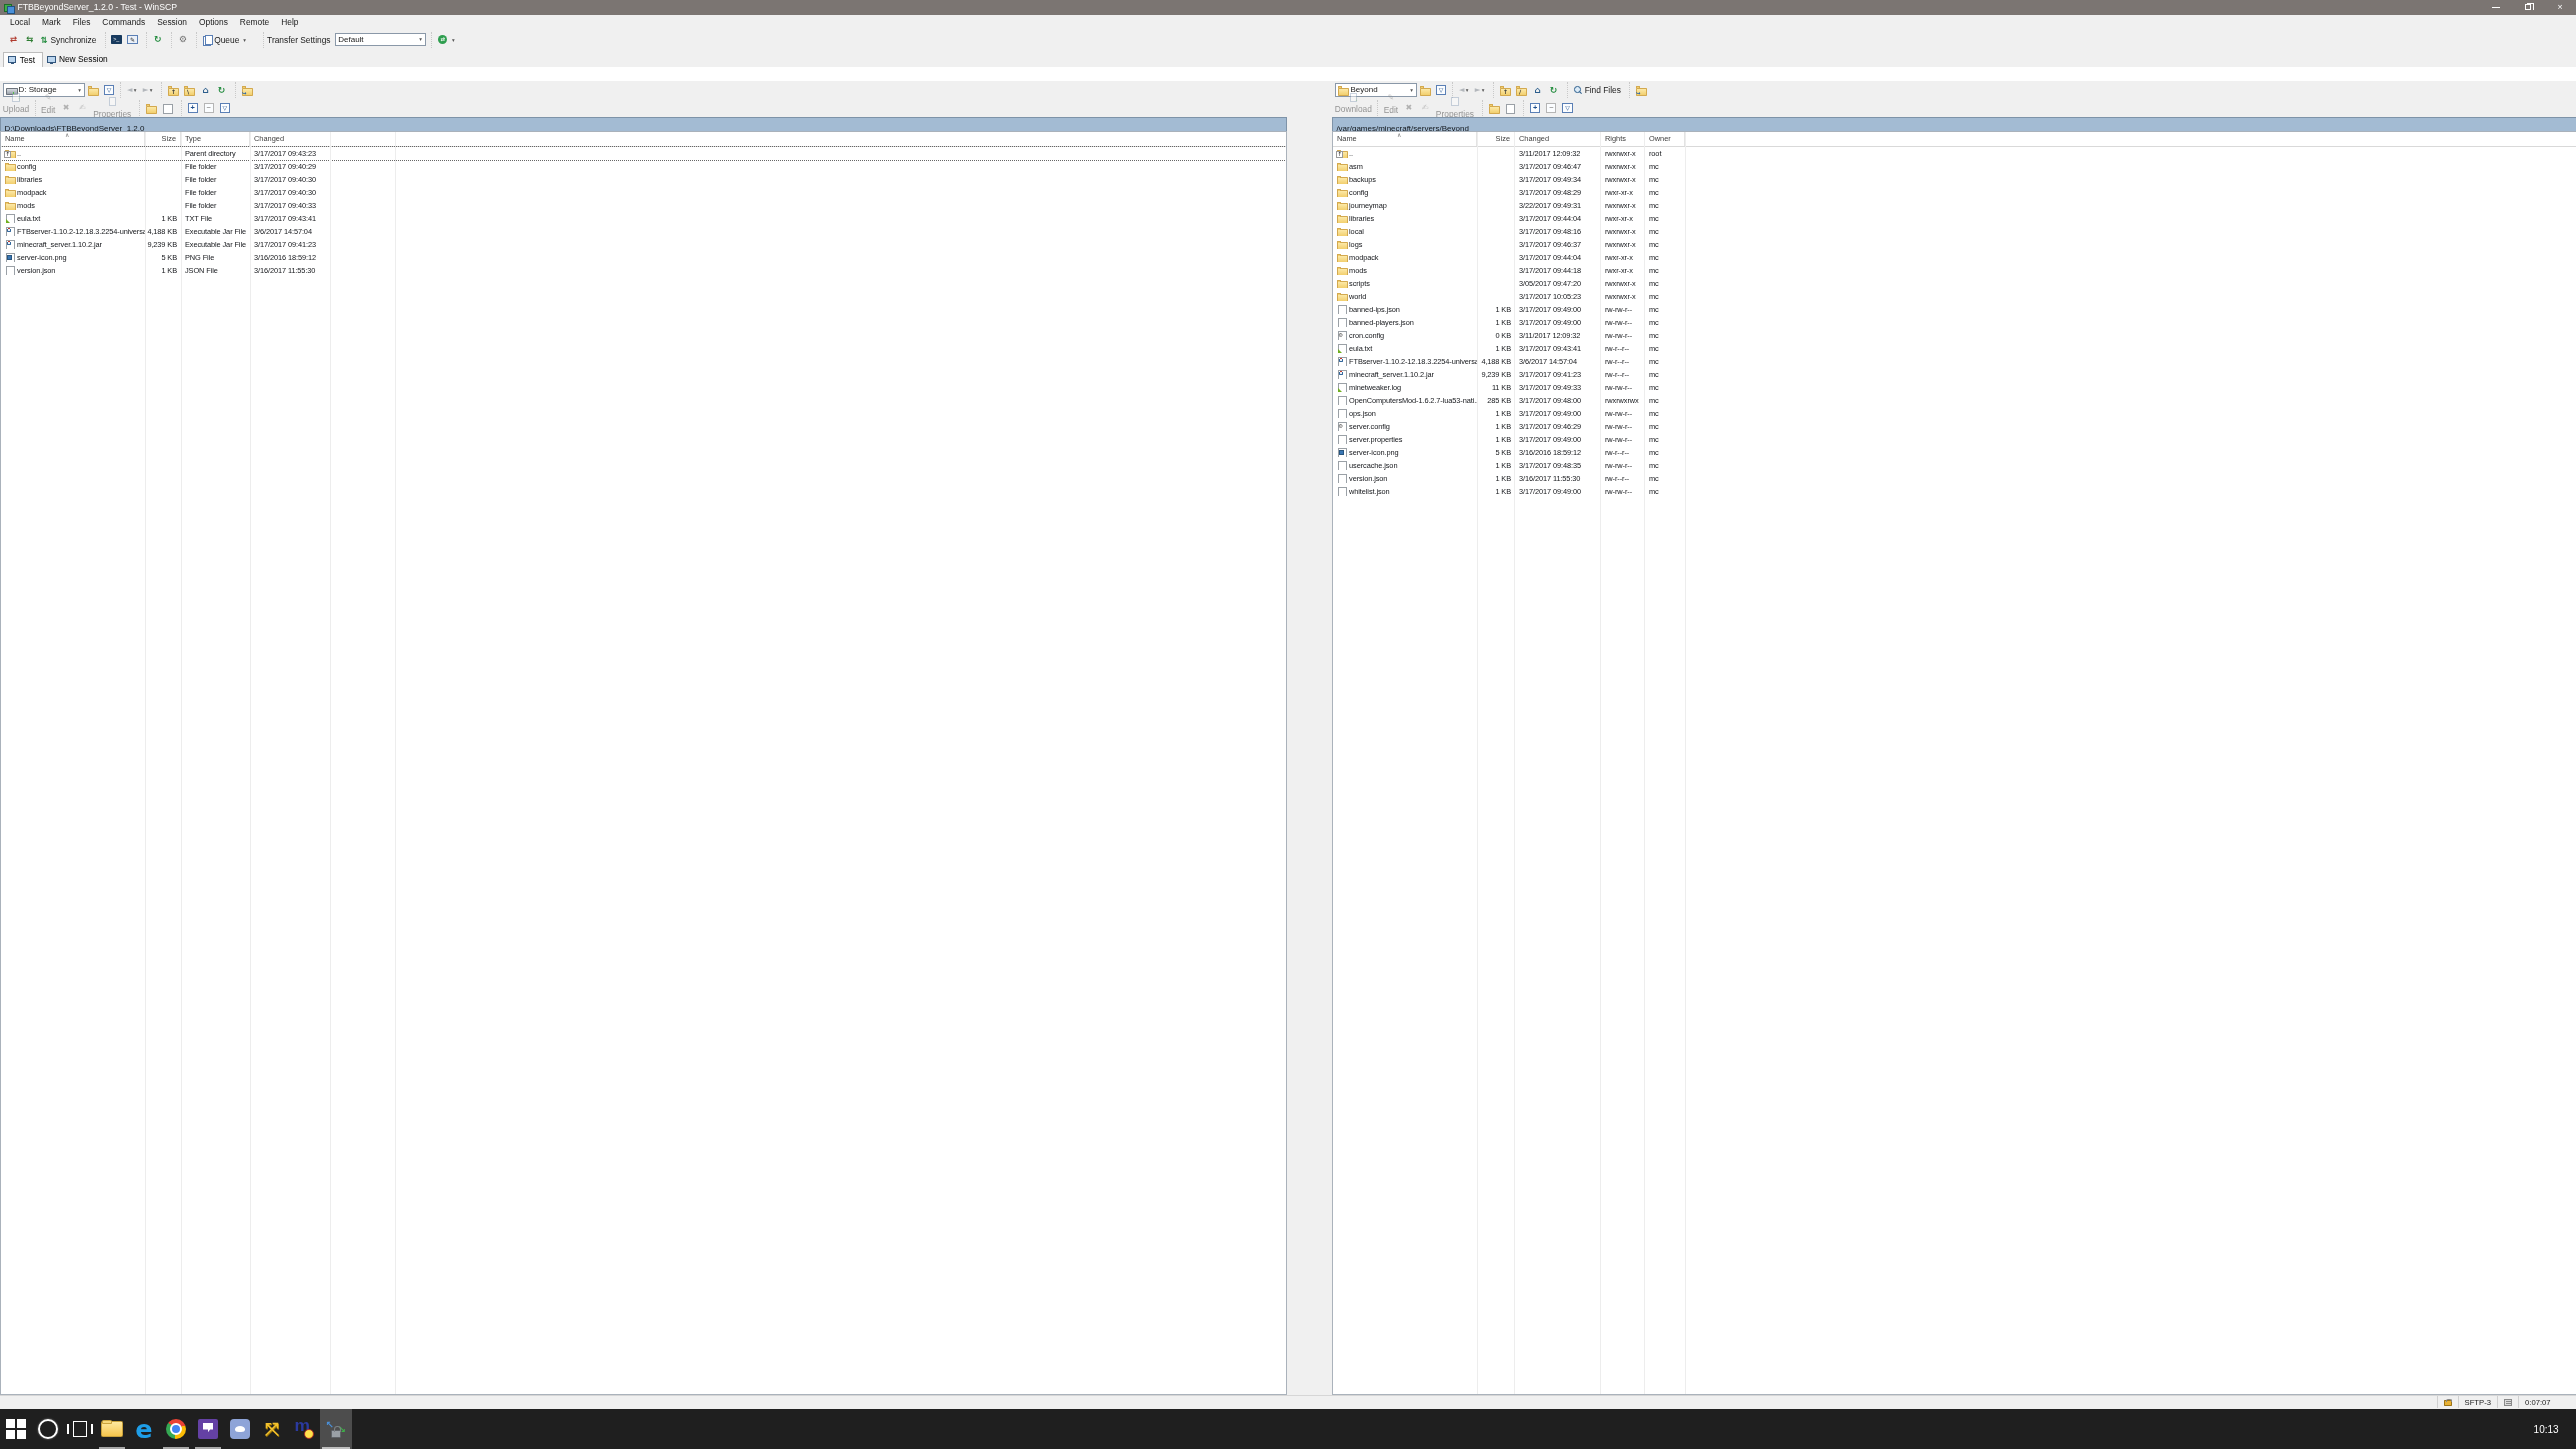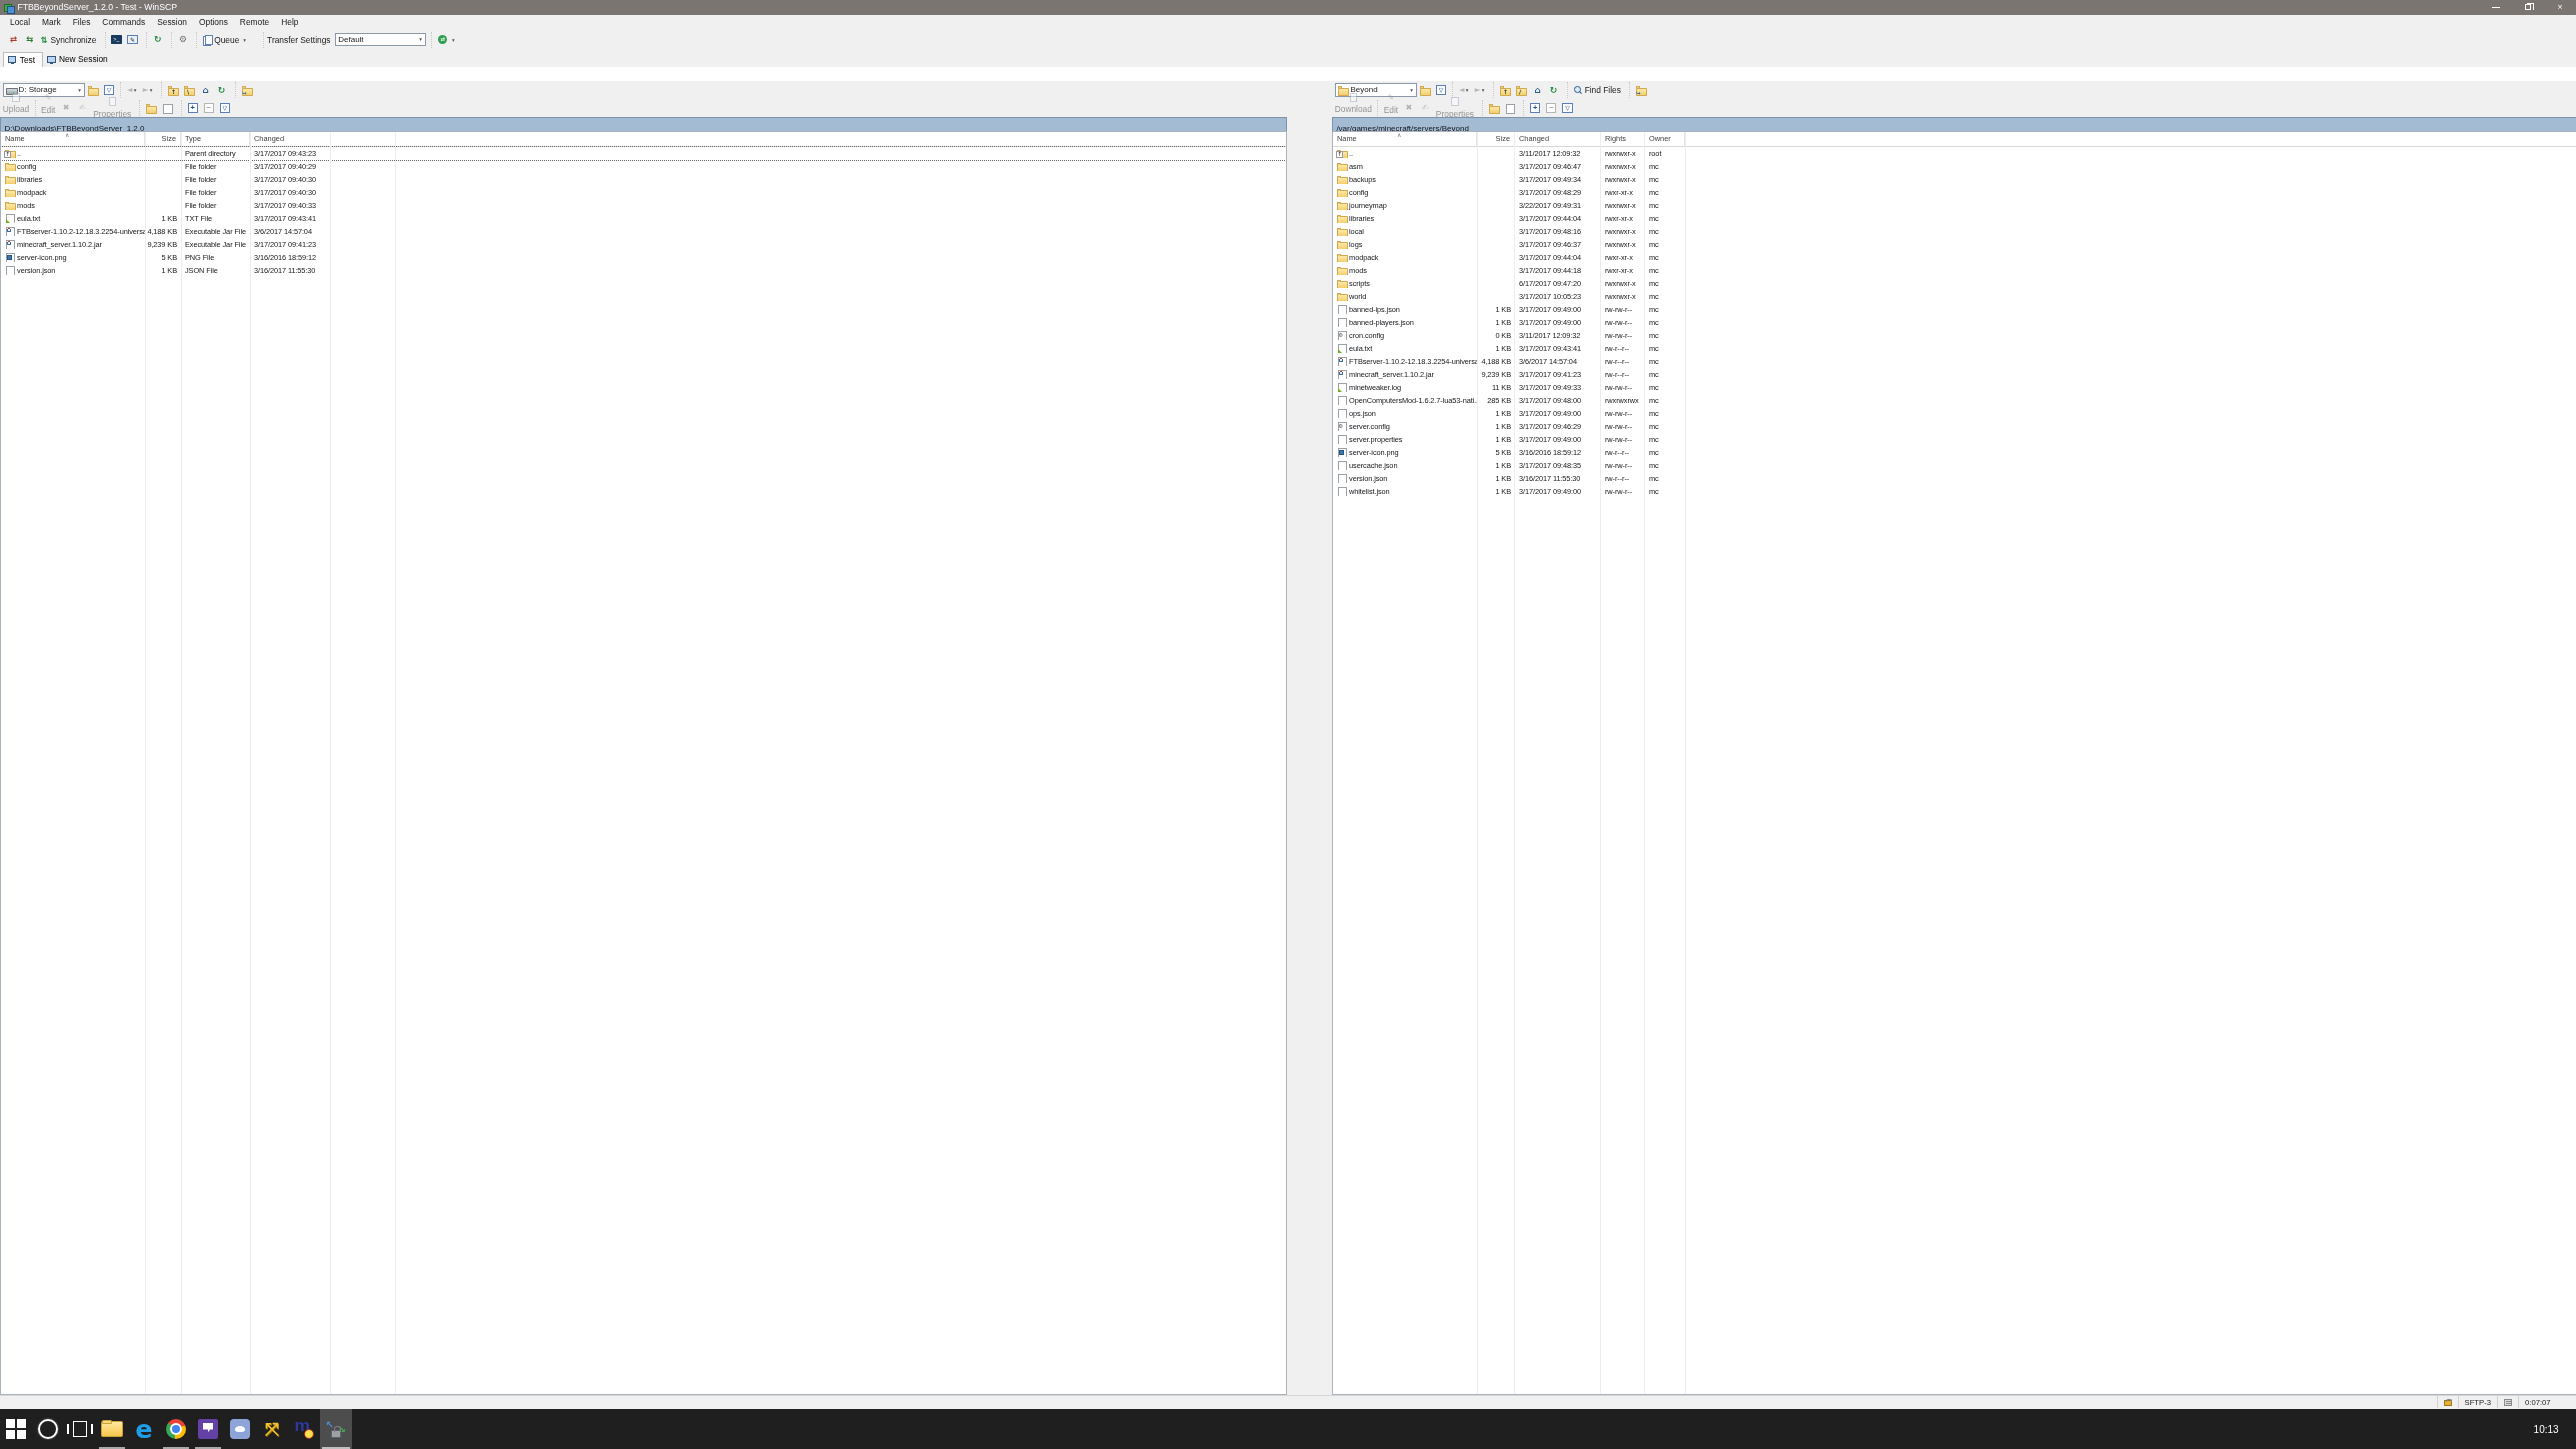--- a/index.html
+++ b/index.html
@@ -696,21 +696,21 @@
             <div class="cell">mc</div>
           </div>
           <div class="row">
             <div class="cell">
               <span class="fic folder">
                 <span class="tab"></span>
               </span>
               <span>scripts</span>
             </div>
             <div class="cell right"></div>
-            <div class="cell">6/17/2017 09:47:20</div>
+            <div class="cell">3/05/2017 09:47:20</div>
             <div class="cell">rwxrwxr-x</div>
             <div class="cell">mc</div>
           </div>
           <div class="row">
             <div class="cell">
               <span class="fic folder">
                 <span class="tab"></span>
               </span>
               <span>world</span>
             </div>

